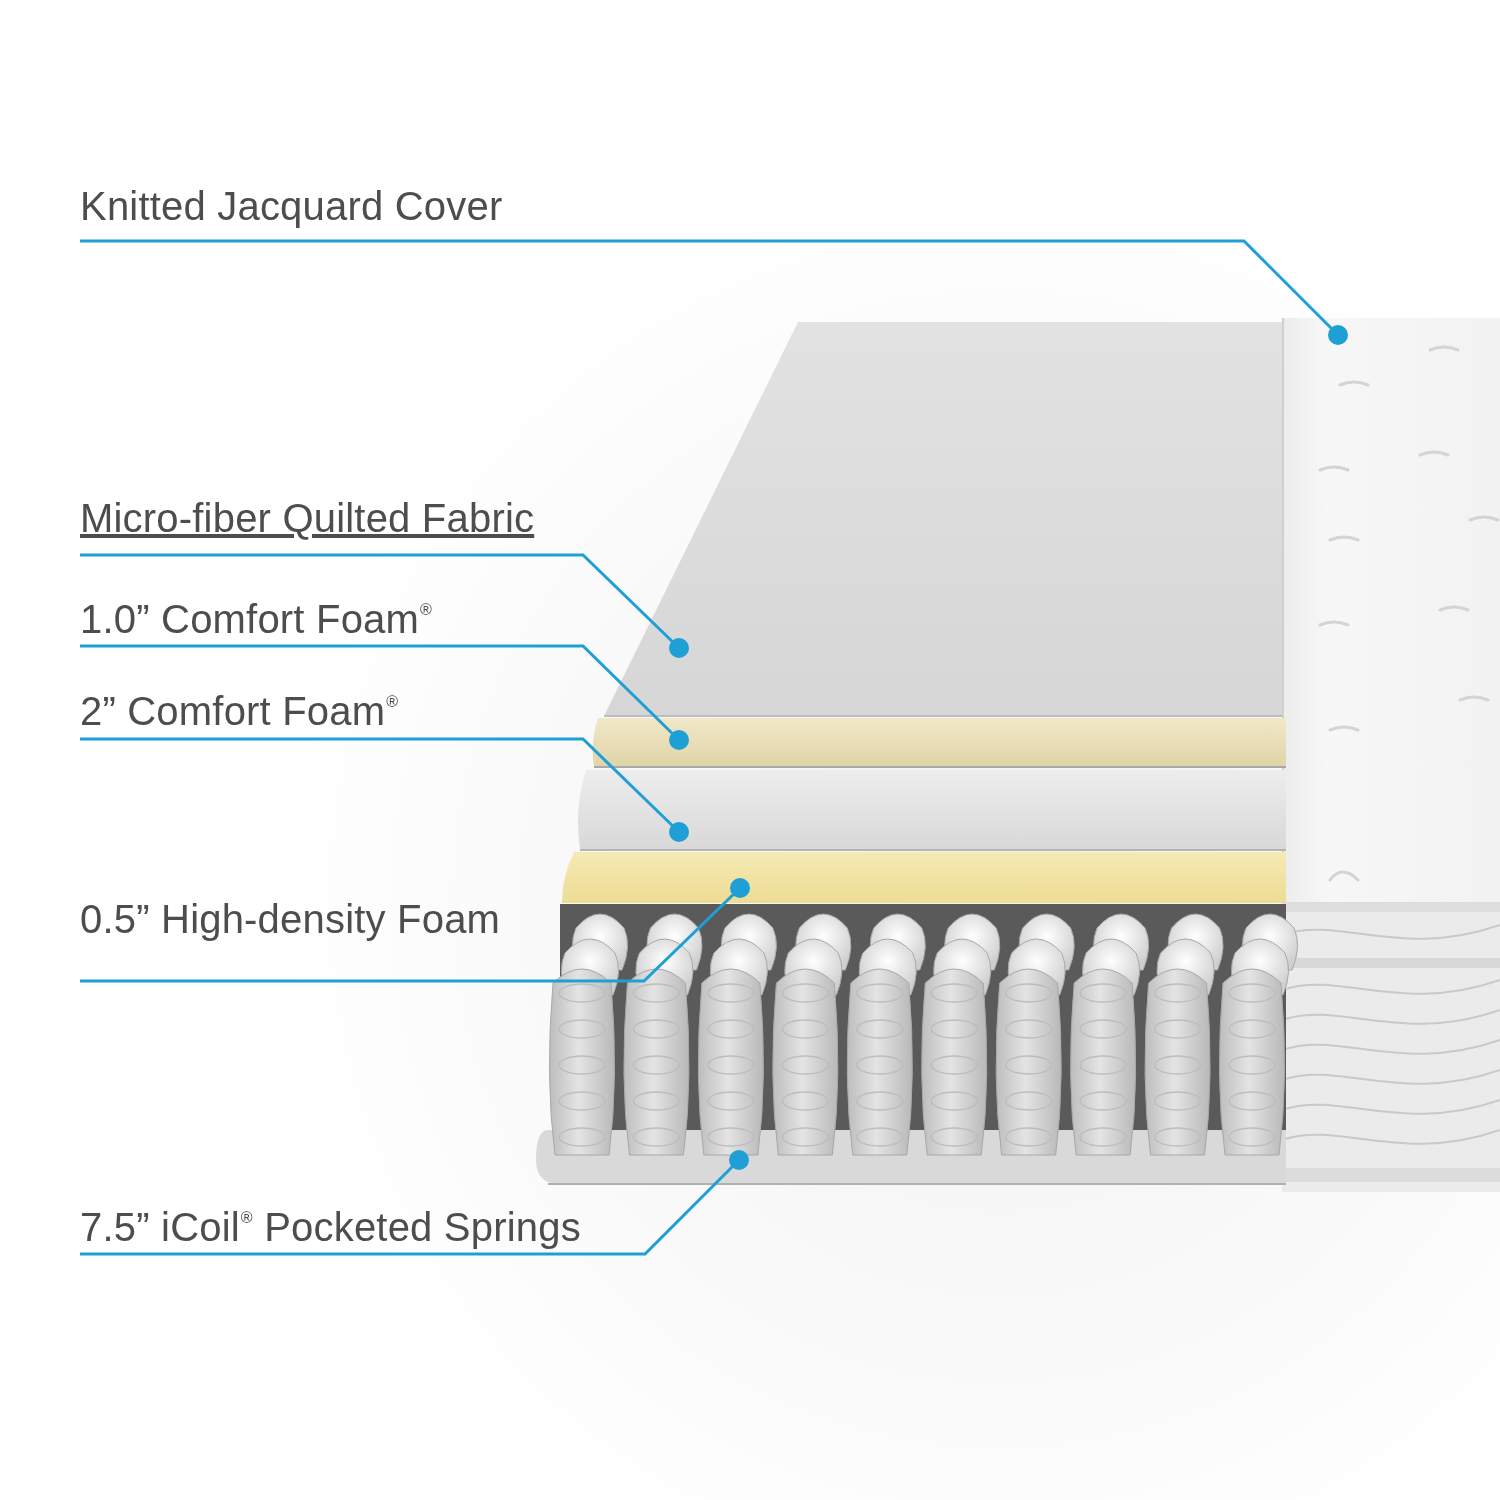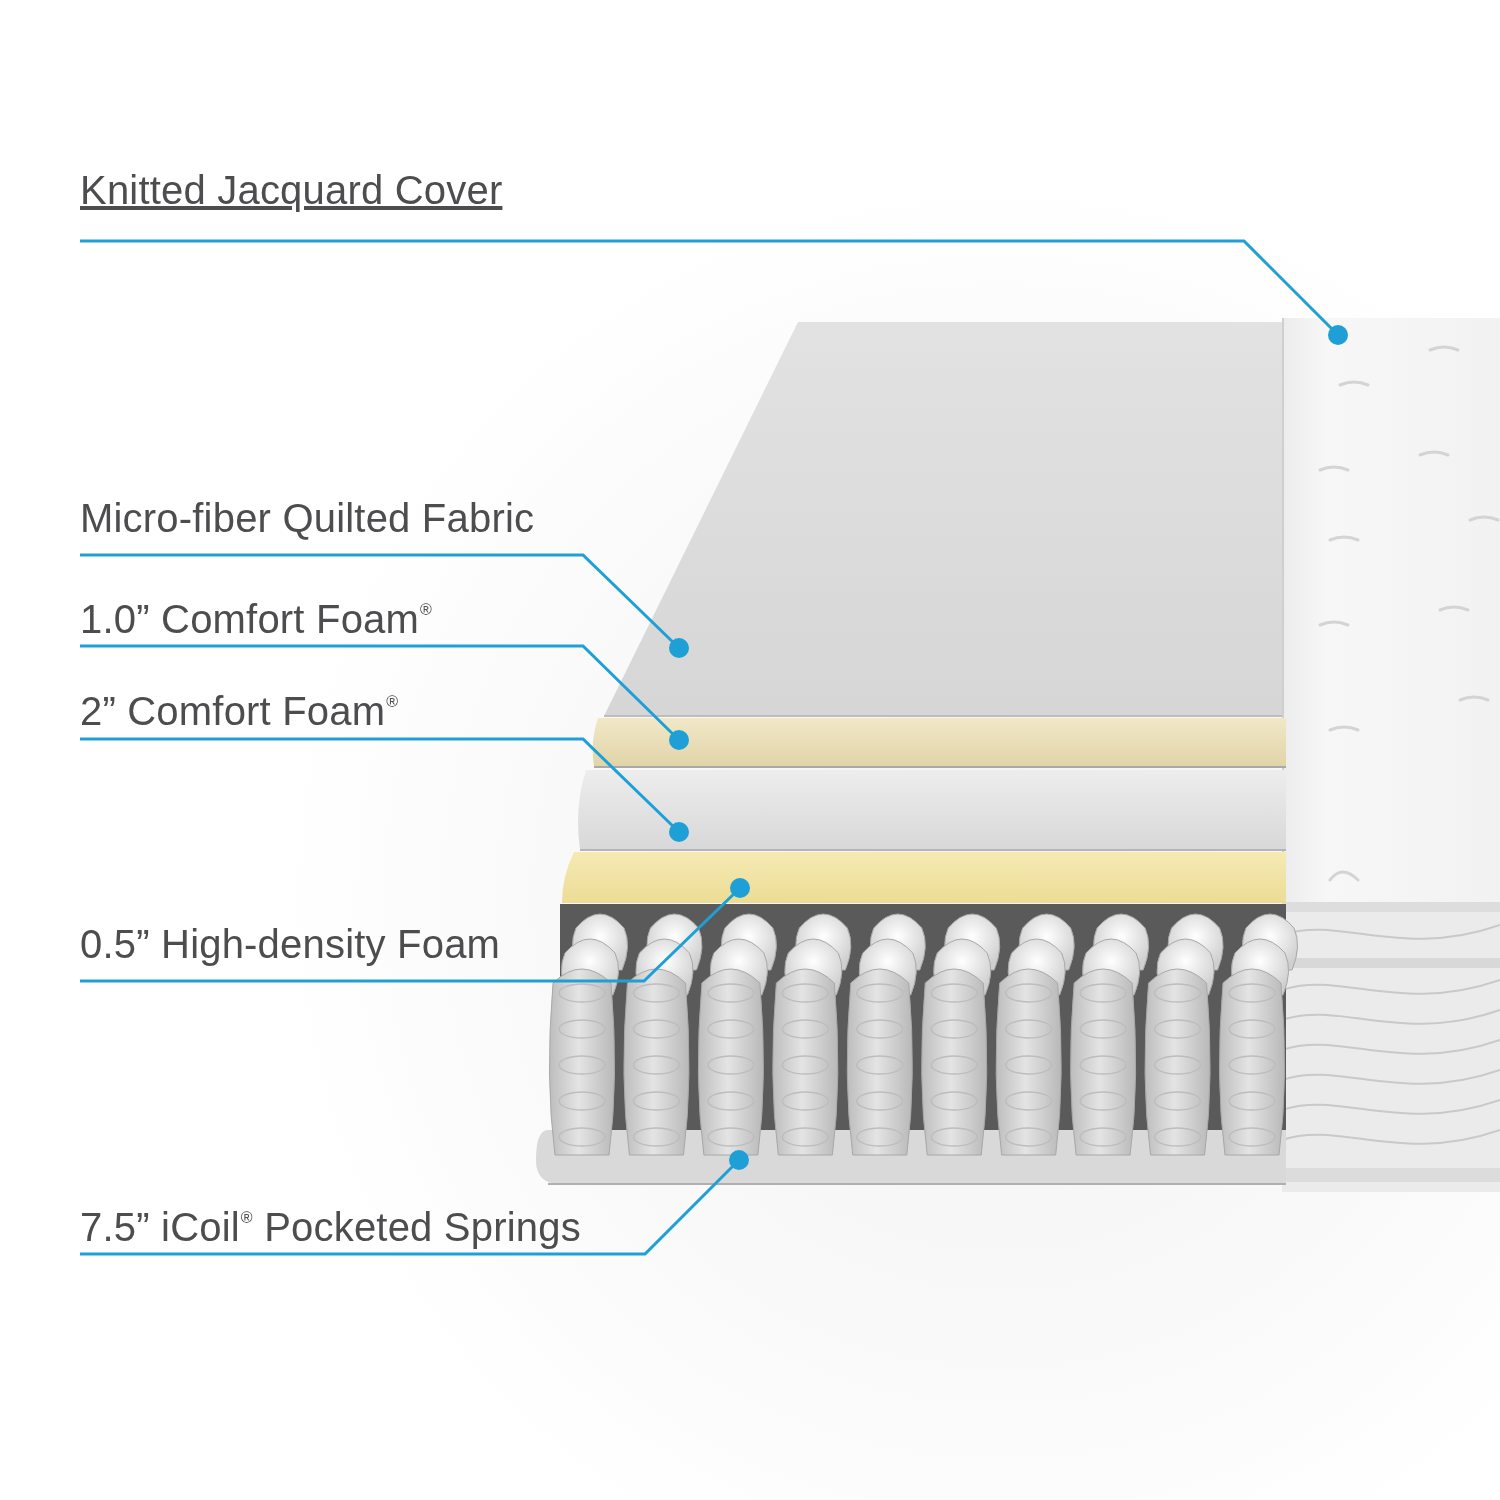--- a/index.html
+++ b/index.html
@@ -270,30 +270,30 @@
   <g fill="#1ea0d7">
     <circle cx="1338" cy="335" r="10"></circle>
     <circle cx="679" cy="648" r="10"></circle>
     <circle cx="679" cy="740" r="10"></circle>
     <circle cx="679" cy="832" r="10"></circle>
     <circle cx="740" cy="888" r="10"></circle>
     <circle cx="739" cy="1160" r="10"></circle>
   </g>
 </svg>
 
-<div class="label" style="top:168px;text-decoration:underline;">
+<div class="label" style="top:184px;">
   <span>Knitted Jacquard Cover</span>
 </div>
-<div class="label" style="top:496px;">
+<div class="label" style="top:496px;text-decoration:underline;">
   <span>Micro-fiber Quilted Fabric</span>
 </div>
 <div class="label" style="top:588px;">
   <span>1.0” Comfort Foam</span><sup>®</sup>
 </div>
 <div class="label" style="top:680px;">
   <span>2” Comfort Foam</span><sup>®</sup>
 </div>
-<div class="label" style="top:922px;">
+<div class="label" style="top:897px;">
   <span>0.5” High-density Foam</span>
 </div>
 <div class="label" style="top:1196px;text-align:center;">
   <span>7.5” iCoil</span><sup>®</sup><span> Pocketed Springs</span>
 </div>
 
 </body></html>

